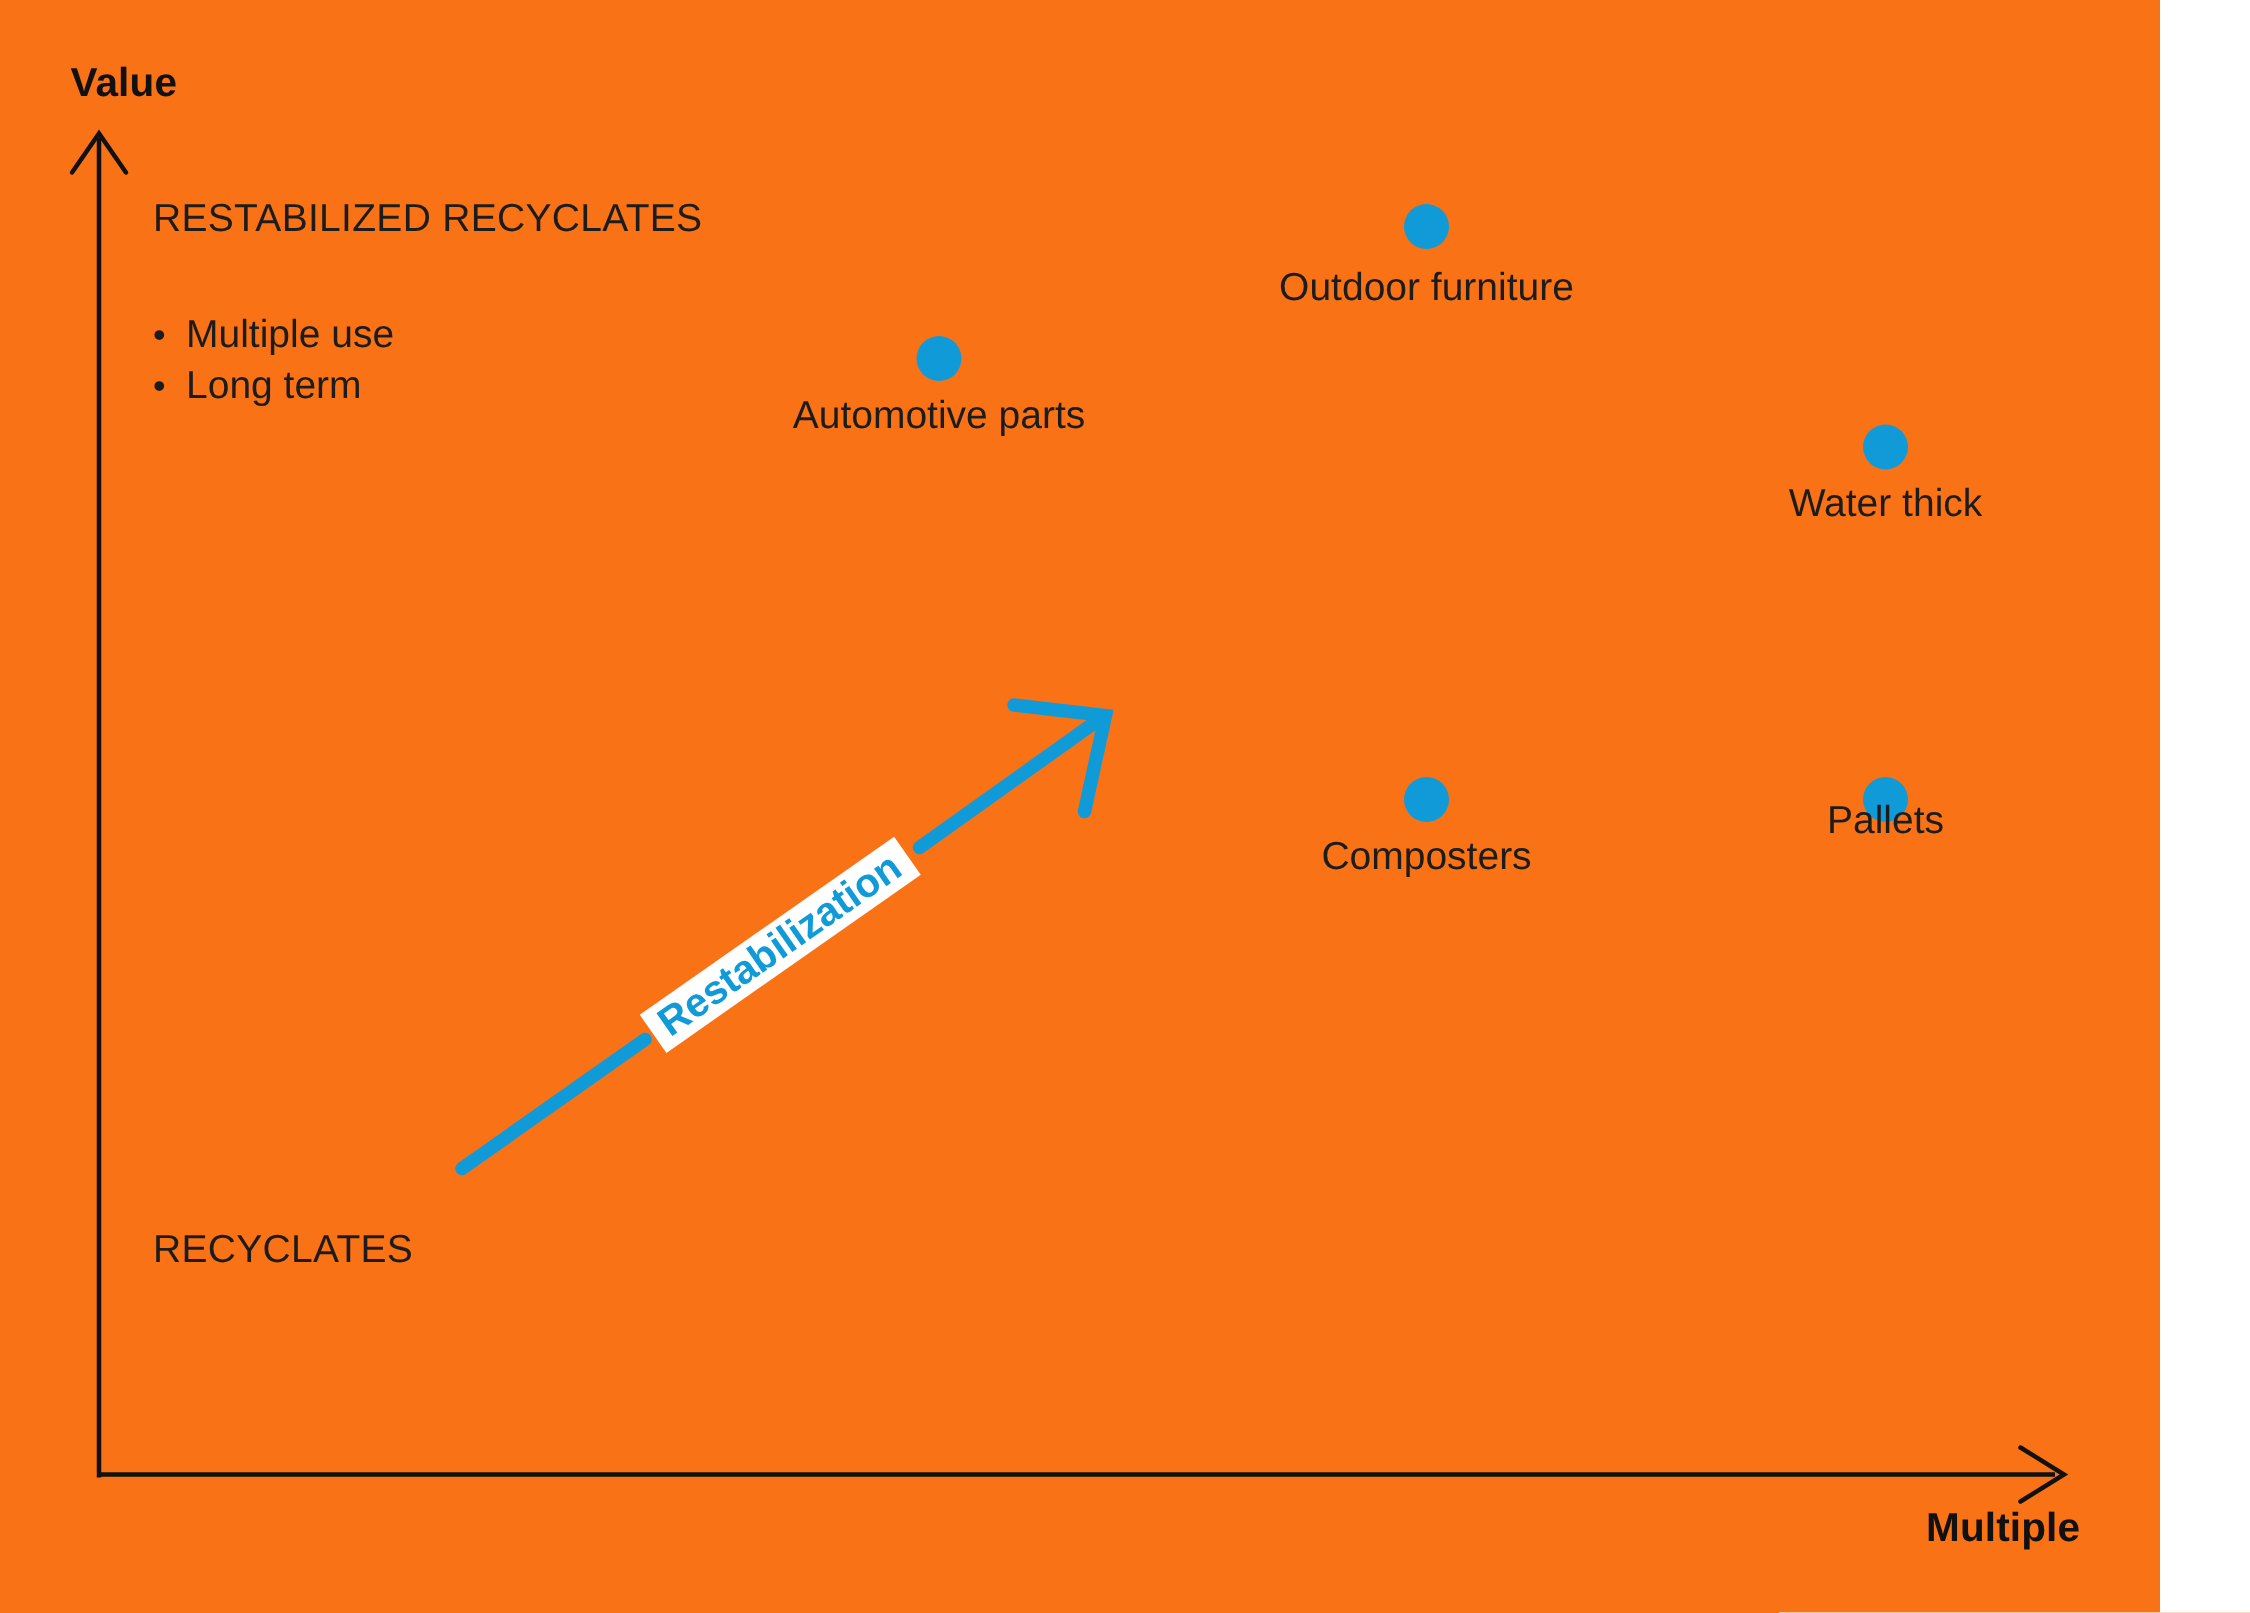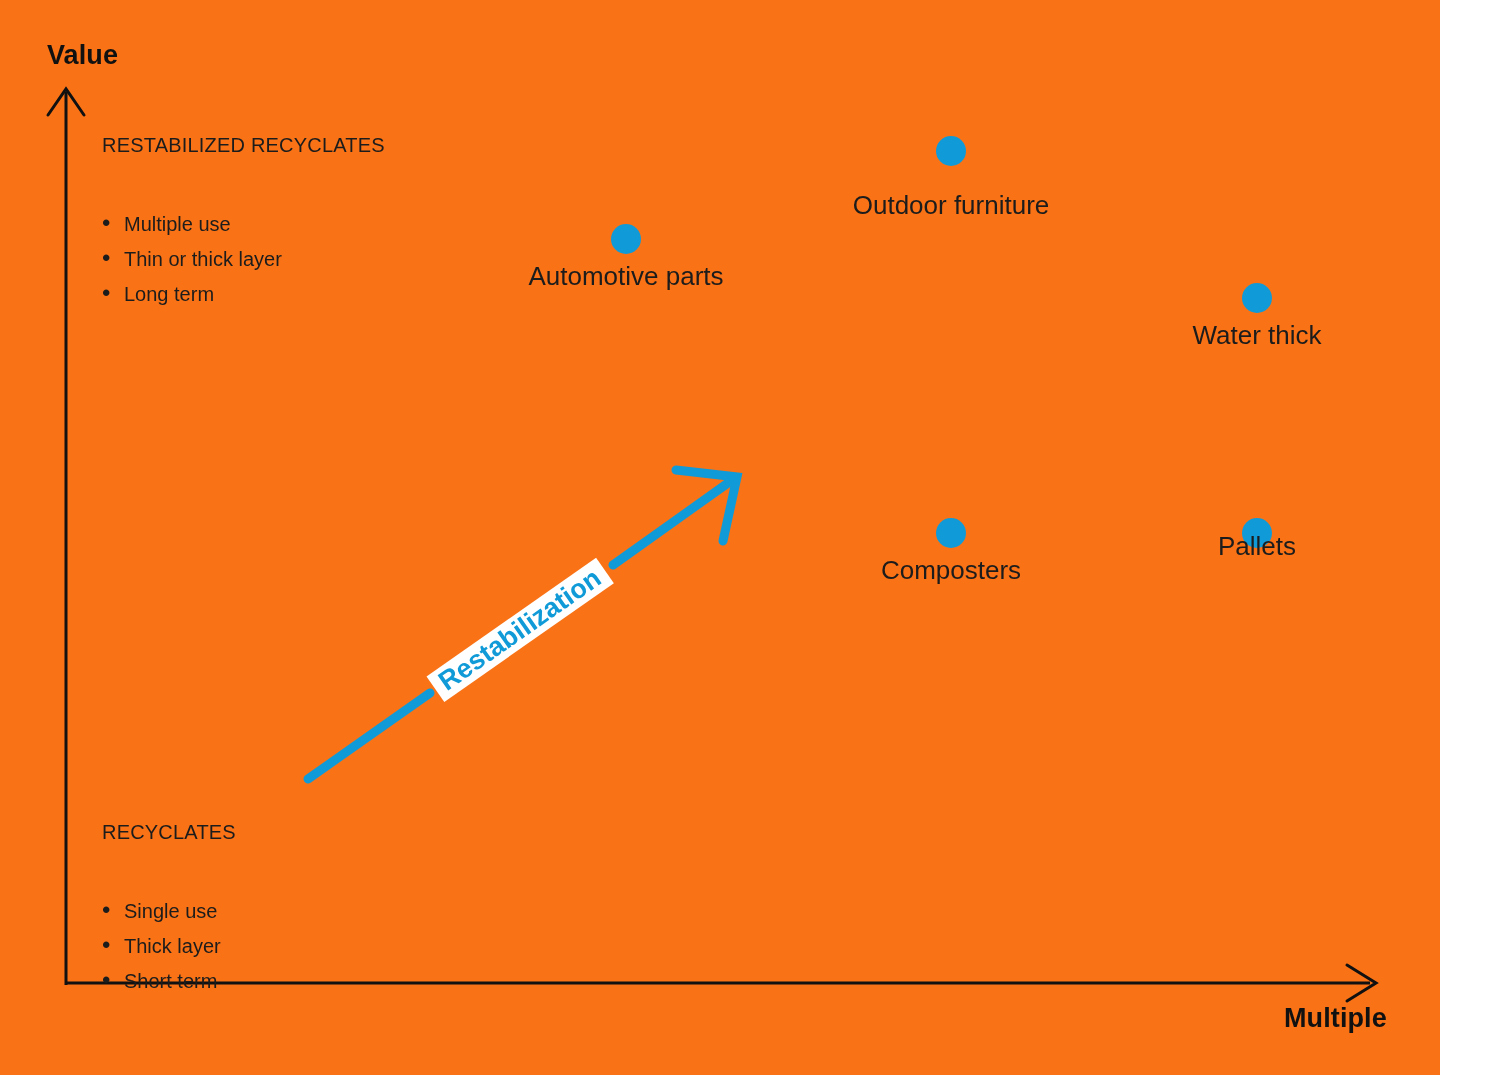--- a/index.html
+++ b/index.html
@@ -32,21 +32,21 @@
     color: #111111;
     letter-spacing: 0.1px;
     white-space: nowrap;
   }
   #value-title { left: 47px; top: 40px; }
   #quality-title { left: 1284px; top: 1003px; }
 
   .note-block {
     position: absolute;
     font-family: "Liberation Sans", sans-serif;
-    font-size: 20px;
+    font-size: 26px;
     color: #1c1c1c;
     line-height: 33px;
     white-space: nowrap;
   }
   #note-top { left: 102px; top: 129px; }
   #note-bottom { left: 102px; top: 816px; }
   .note-heading { display: block; letter-spacing: 0.2px; }
   .note-bullets { display: block; margin-top: 44px; }
   .note-bullet { display: block; }
   .note-bullet::before {
@@ -107,41 +107,35 @@
     <polyline points="676,470 737,477 723,541" fill="none" stroke="#109BD8" stroke-width="9" stroke-linecap="round" stroke-linejoin="miter"></polyline>
   </svg>
 
   <div class="axis-title" id="value-title">Value</div>
   <div class="axis-title" id="quality-title">Multiple</div>
 
   <div class="note-block" id="note-top">
     <span class="note-heading">RESTABILIZED RECYCLATES</span>
     <span class="note-bullets">
       <span class="note-bullet">Multiple use</span>
-      <span class="note-bullet">Thin or thick layer</span>
       <span class="note-bullet">Long term</span>
     </span>
   </div>
 
   <div class="note-block" id="note-bottom">
     <span class="note-heading">RECYCLATES</span>
-    <span class="note-bullets">
-      <span class="note-bullet">Single use</span>
-      <span class="note-bullet">Thick layer</span>
-      <span class="note-bullet">Short term</span>
-    </span>
   </div>
 
   <div id="restab-label">Restabilization</div>
 
   <div id="points-layer">
       <div class="point" style="left: 611px; top: 224px; background: rgb(16, 155, 216);"></div>
       <div class="point-label" style="left: 626px; top: 261px;">Automotive parts</div>
       <div class="point" style="left: 936px; top: 136px; background: rgb(16, 155, 216);"></div>
-      <div class="point-label" style="left: 951px; top: 190px;">Outdoor furniture</div>
+      <div class="point-label" style="left: 951px; top: 176px;">Outdoor furniture</div>
       <div class="point" style="left: 1242px; top: 283px; background: rgb(16, 155, 216);"></div>
       <div class="point-label" style="left: 1257px; top: 320px;">Water thick</div>
       <div class="point" style="left: 936px; top: 518px; background: rgb(16, 155, 216);"></div>
       <div class="point-label" style="left: 951px; top: 555px;">Composters</div>
       <div class="point" style="left: 1242px; top: 518px; background: rgb(16, 155, 216);"></div>
       <div class="point-label" style="left: 1257px; top: 531px;">Pallets</div>
     </div>
 
 </div>
 

